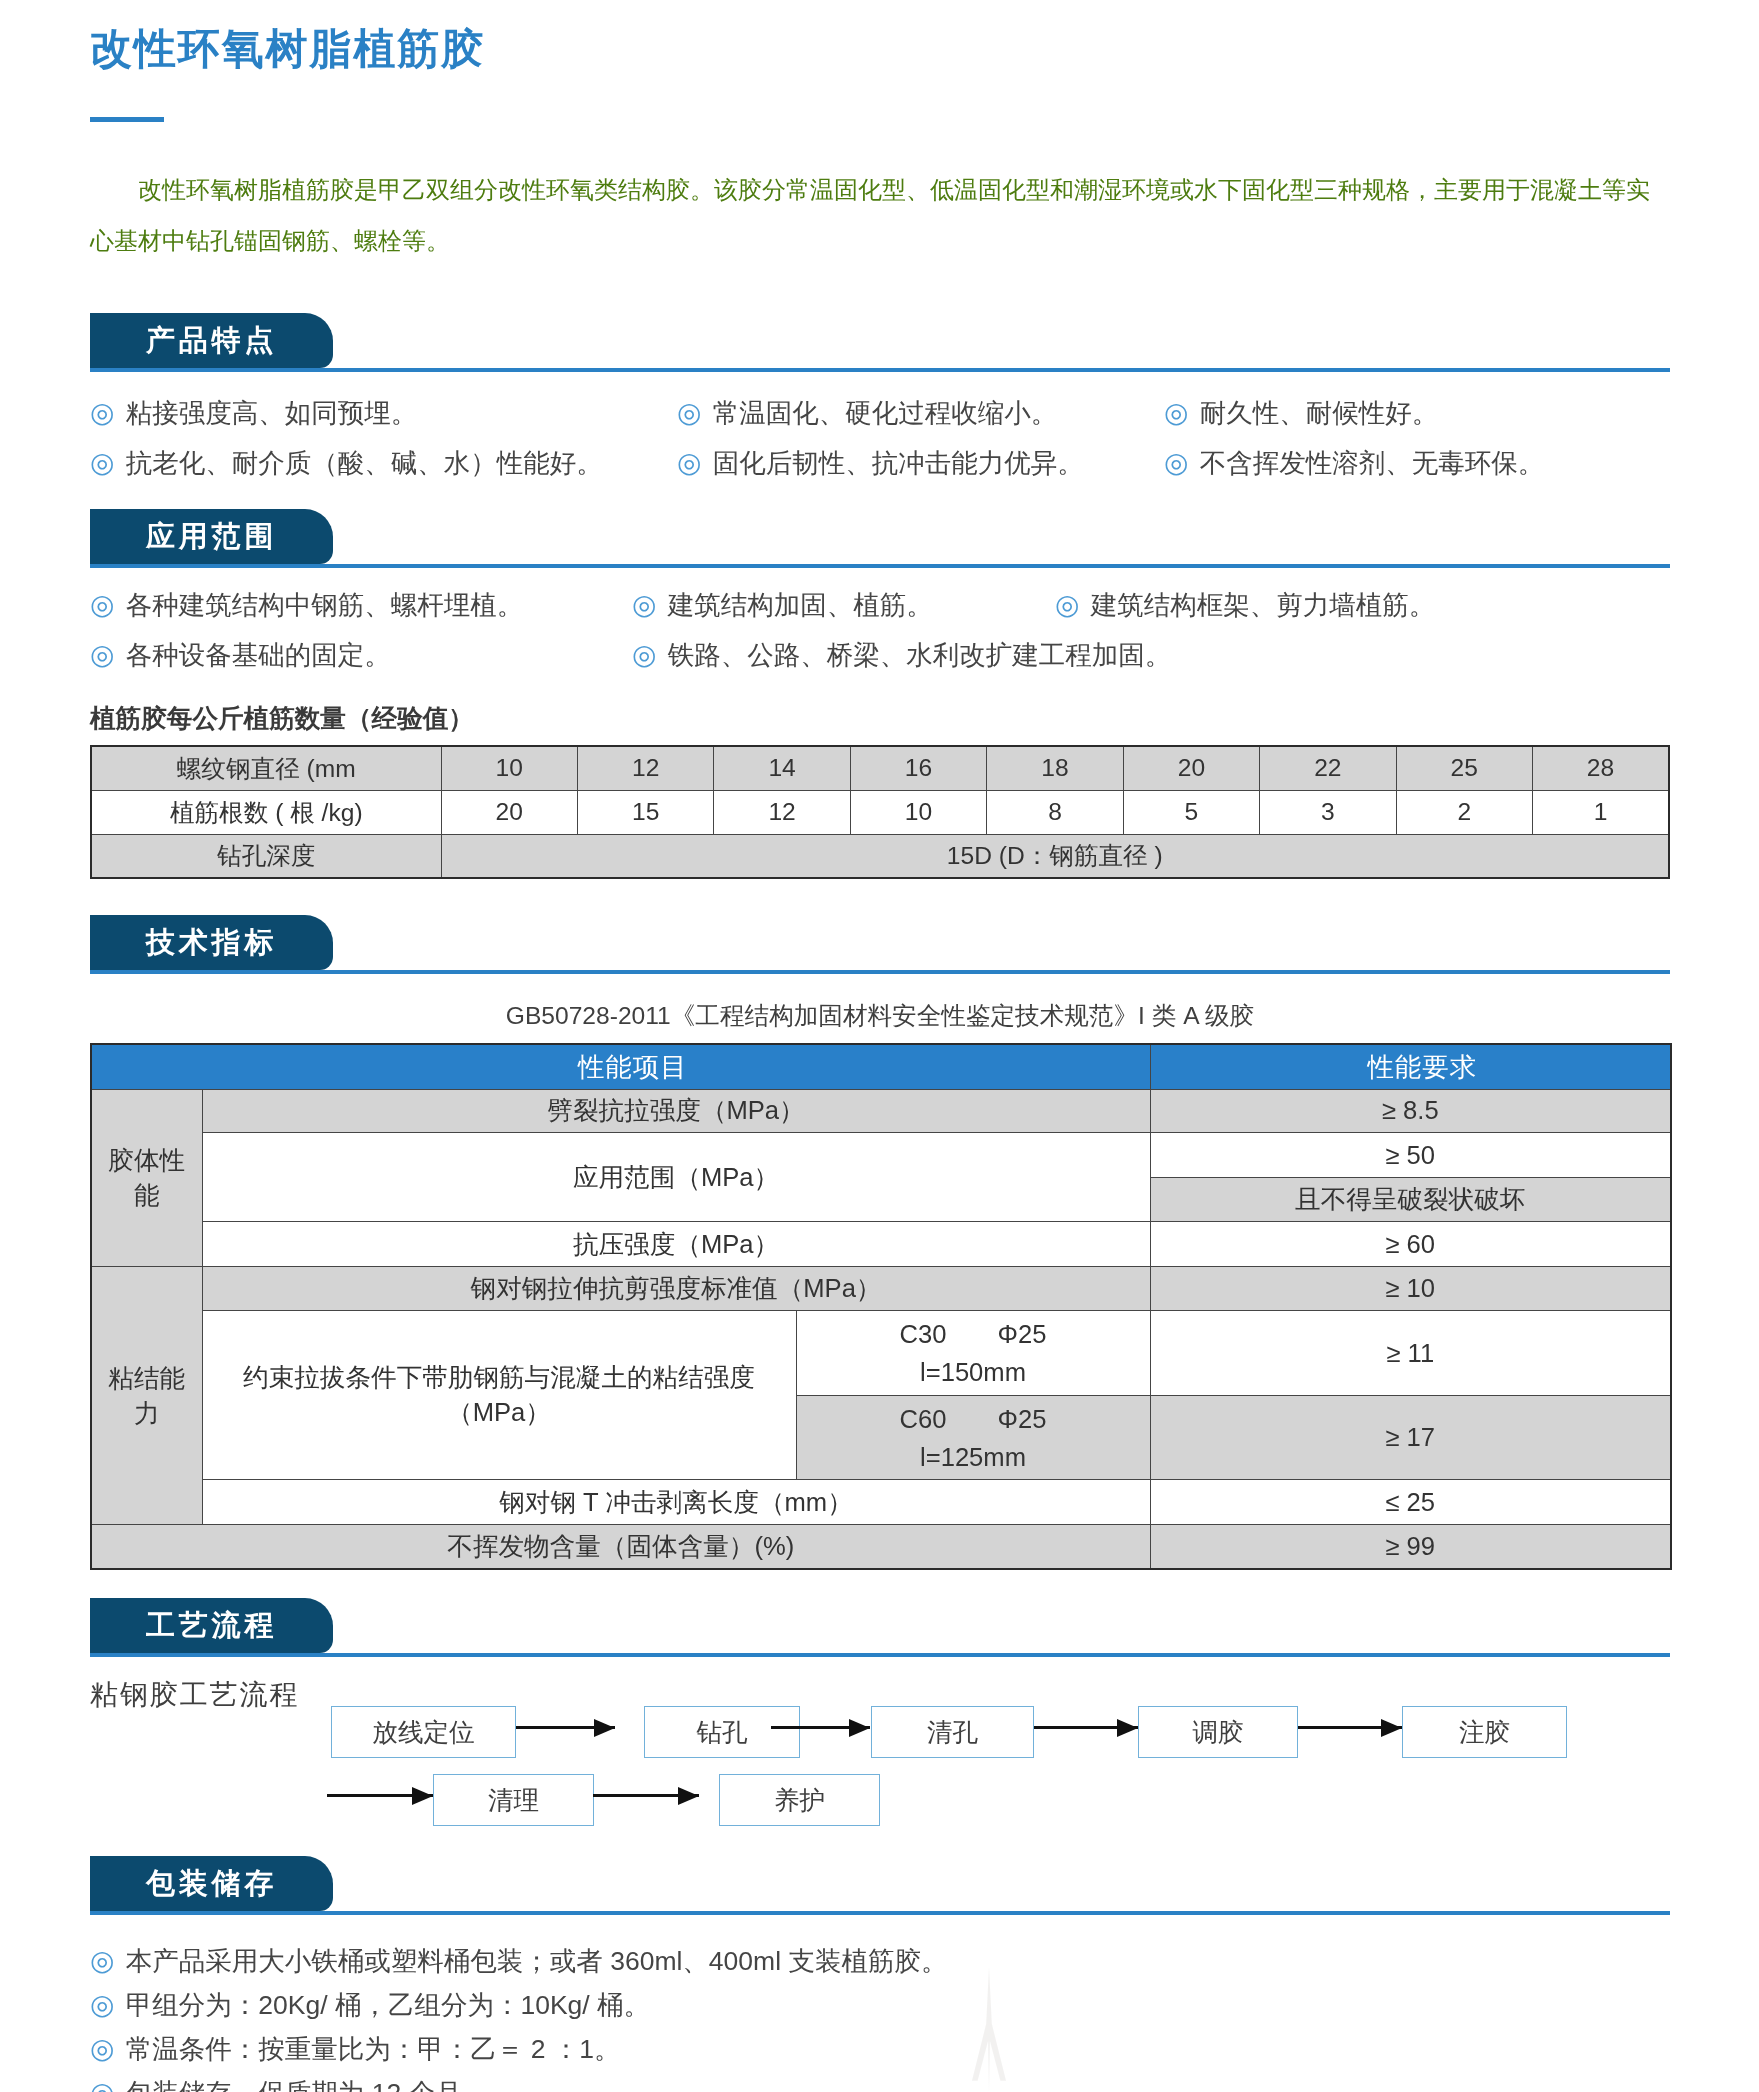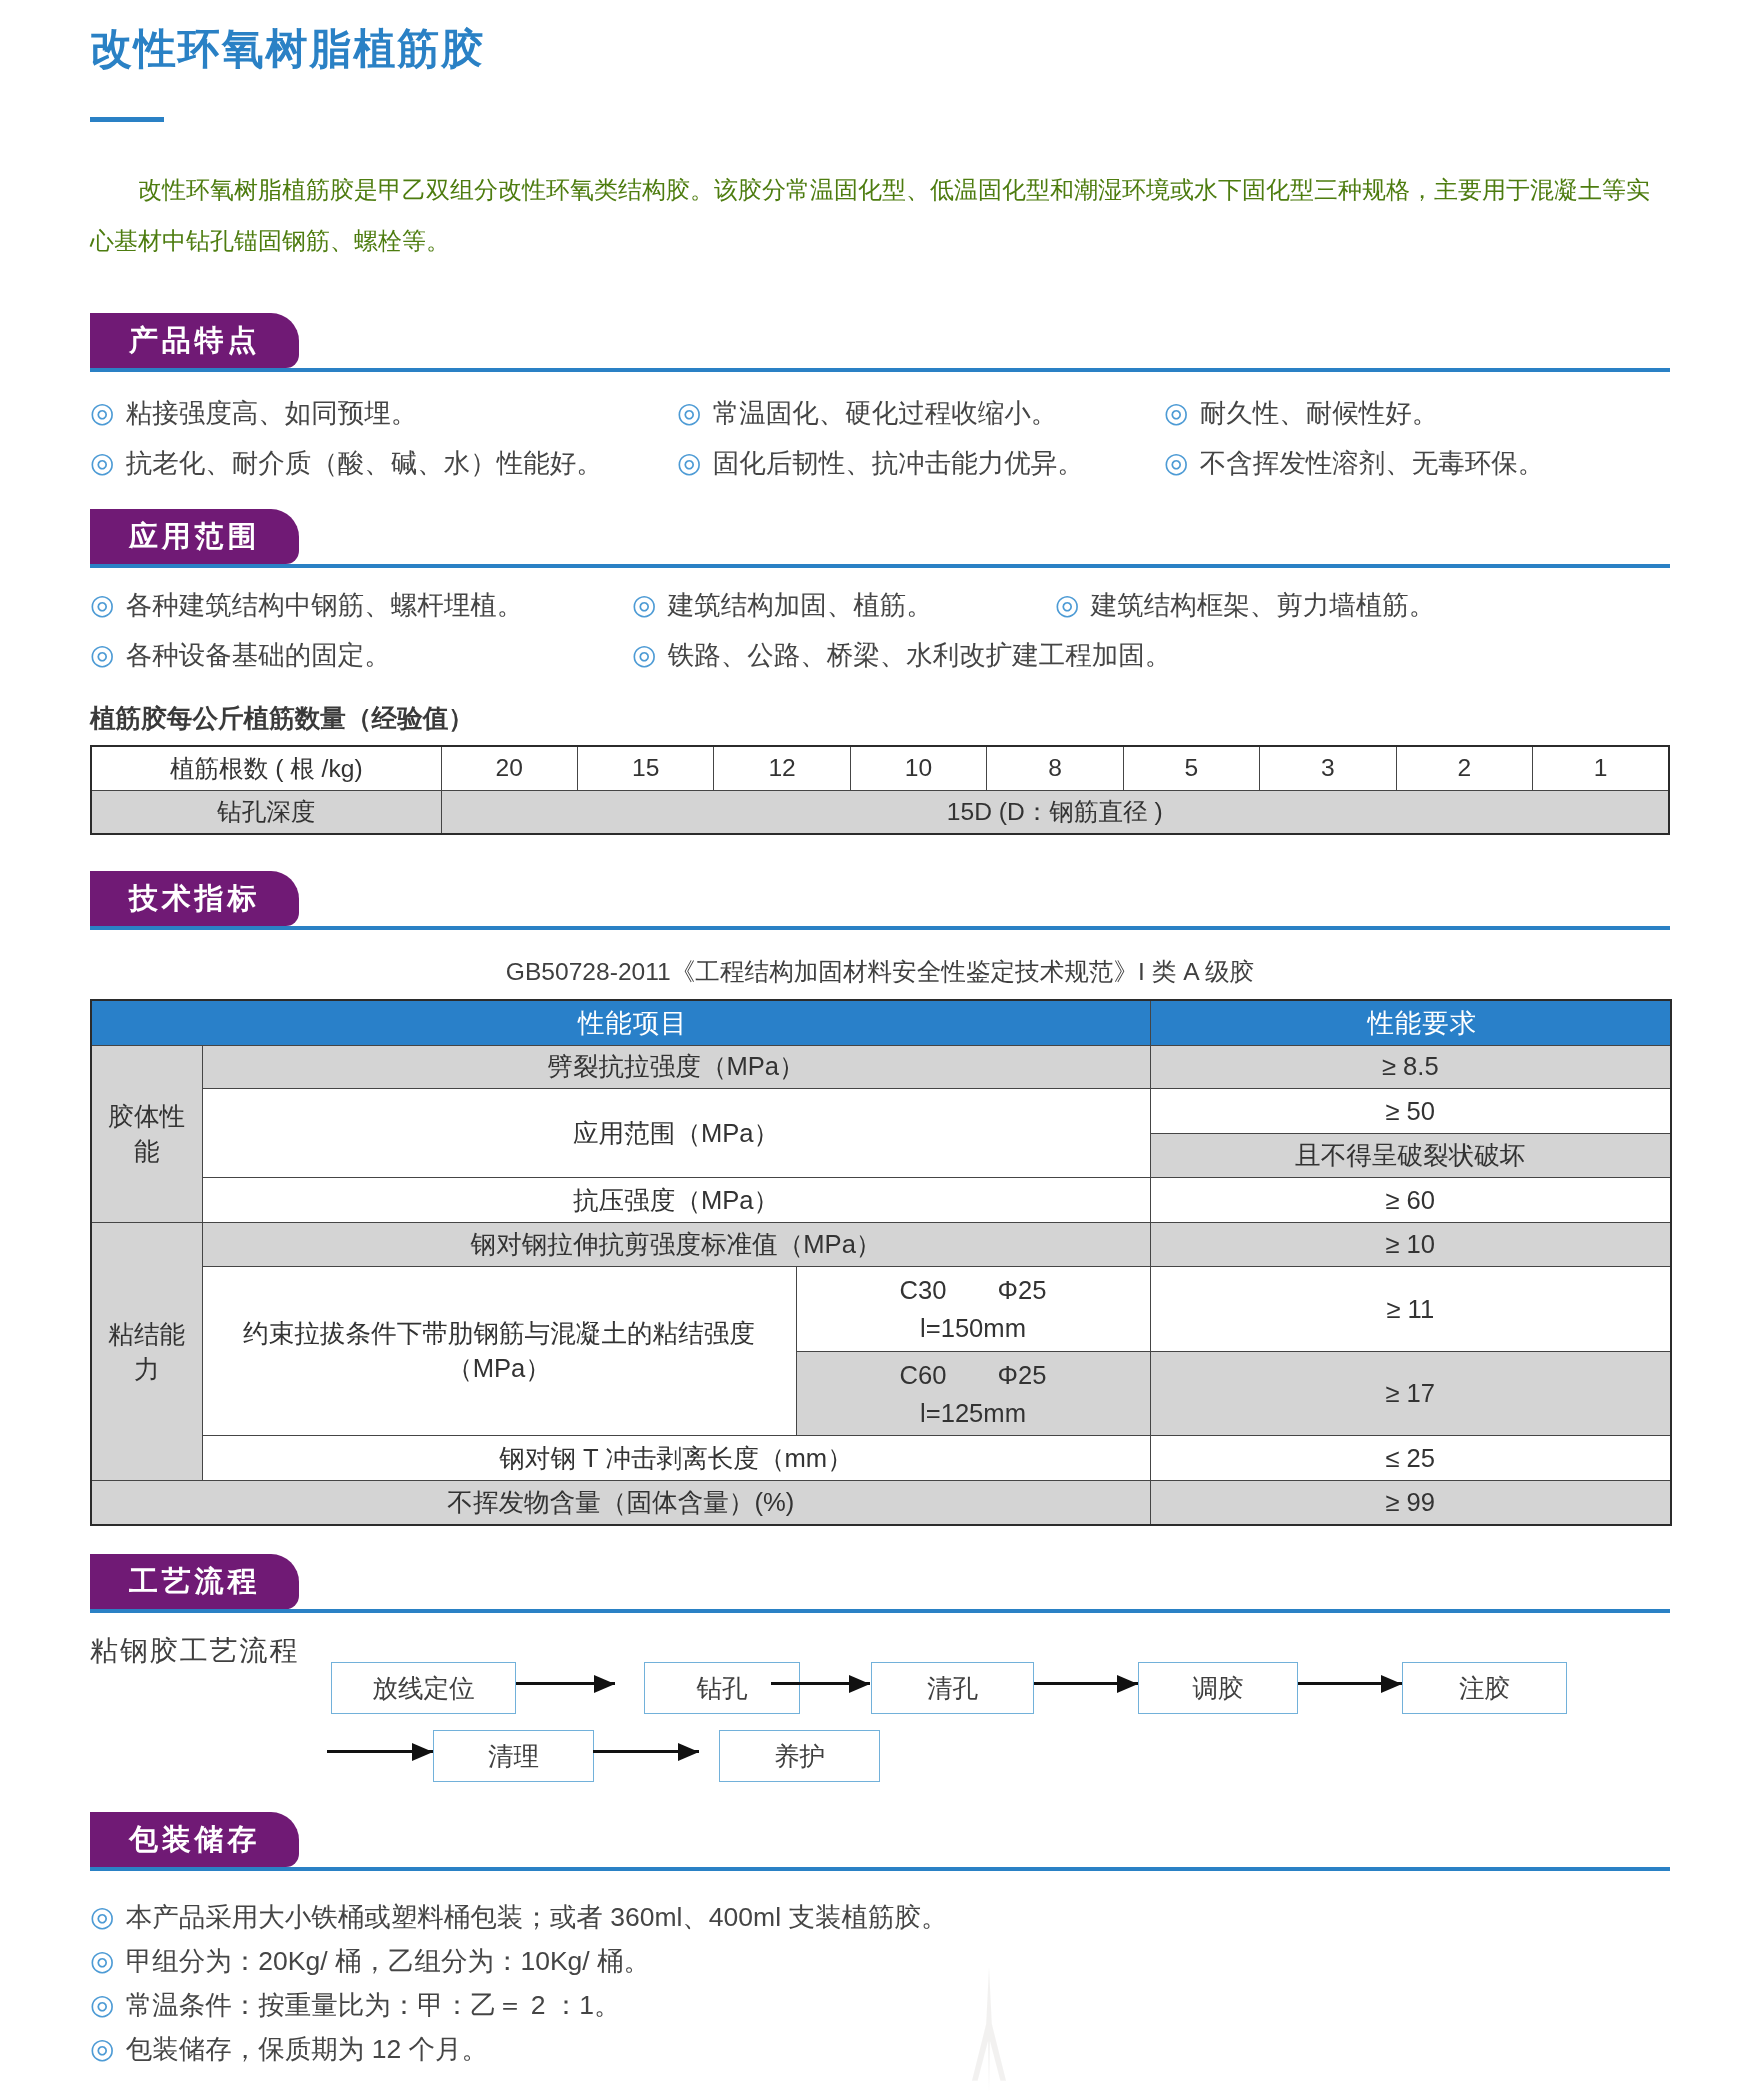--- a/index.html
+++ b/index.html
@@ -14,22 +14,22 @@
   
   .title { color:#2a81c5; font-size:42px; font-weight:700; letter-spacing:1.9px; }
   .title-dash { width:74px; height:4.7px; background:#2a81c5; margin-top:40px; }
 
   
   .intro { margin-top:42px; font-size:24px; line-height:51px; text-indent:2em; color:#4d7c0f; }
 
   
   .sec-bar { margin-top:47px; border-bottom:4.7px solid #2a81c5; display:flex; align-items:flex-end; }
   .sec-badge {
-    background:#701a75; color:#fff; font-weight:700; font-size:29px;
-    height:55px; line-height:55px; padding:0 39px; letter-spacing:3.8px;
+    background:#0c4a6e; color:#fff; font-weight:700; font-size:29px;
+    height:55px; line-height:55px; padding:0 56px; letter-spacing:3.8px;
     border-radius:0 28px 13.2px 0; display:inline-block;
   }
   .sec-bar.tight { margin-top:28px; }
   .sec-bar.mt38 { margin-top:36px; }
   .sec-bar.mt28 { margin-top:26.5px; }
 
   
   .bullets { display:grid; margin-top:23px; row-gap:14px; font-size:26.5px; color:#454545; }
   .bullets.features { grid-template-columns:587px 487px auto; }
   .bullets.applications { grid-template-columns:542px 423px auto; margin-top:19px; }
@@ -152,20 +152,32 @@
         <col>
         <col>
         <col>
         <col>
         <col>
         <col>
         <col>
         <col>
     </colgroup>
     <tbody>
+        <tr class="gray">
+      <td>螺纹钢直径 (mm</td>
+      <td>10</td>
+      <td>12</td>
+      <td>14</td>
+      <td>16</td>
+      <td>18</td>
+      <td>20</td>
+      <td>22</td>
+      <td>25</td>
+      <td>28</td>
+    </tr>
     <tr class="white">
       <td>植筋根数 ( 根 /kg)</td>
       <td>20</td>
       <td>15</td>
       <td>12</td>
       <td>10</td>
       <td>8</td>
       <td>5</td>
       <td>3</td>
       <td>2</td>

